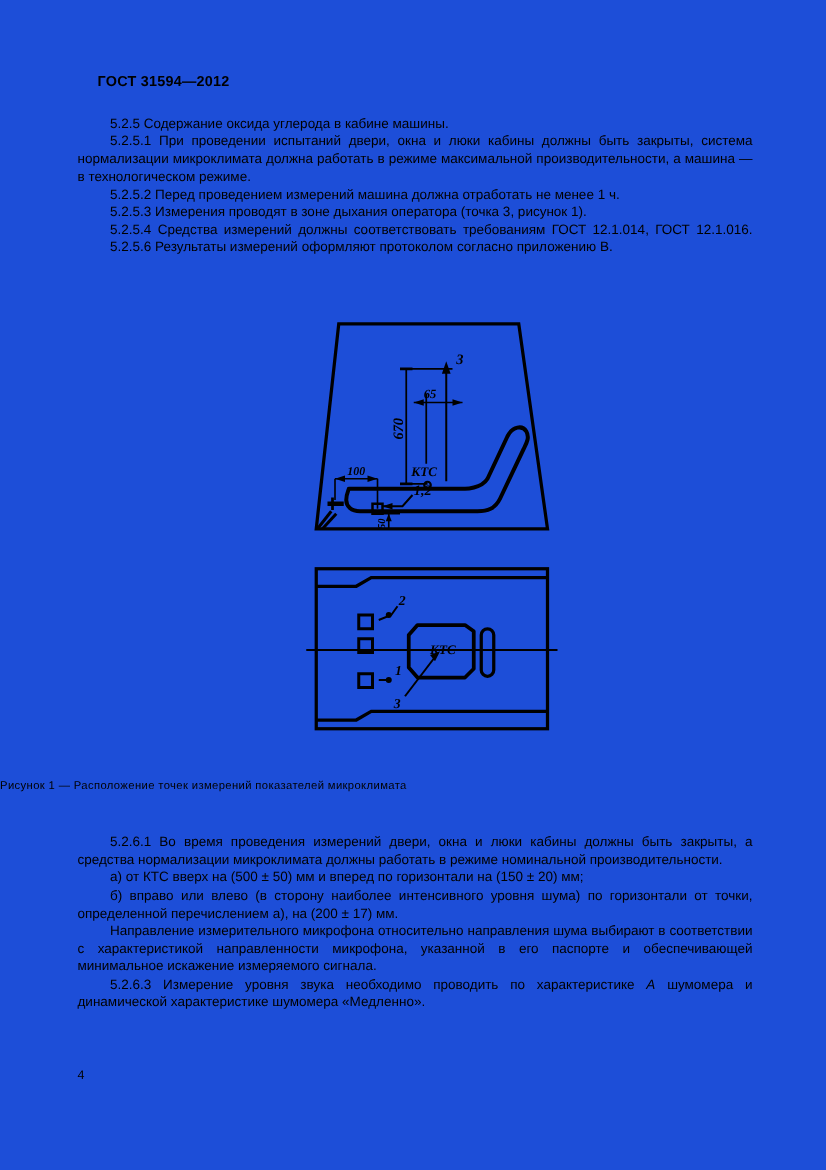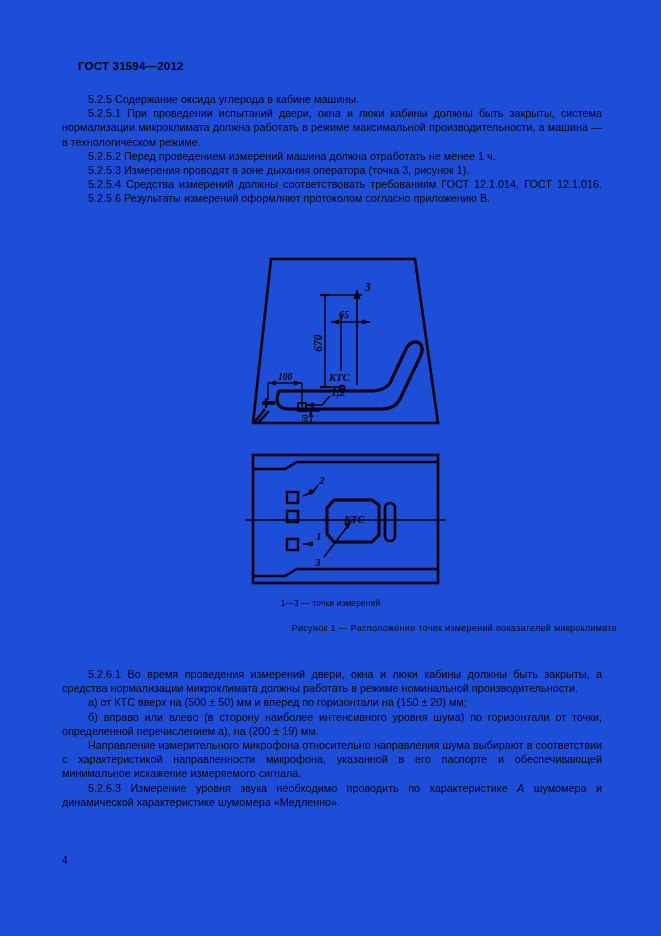--- a/index.html
+++ b/index.html
@@ -70,24 +70,23 @@
     width: 661px;
     text-align: center;
     font-size: 8.3px;
     letter-spacing: 0.2px;
   }
   .fig-caption-main {
     position: absolute;
     left: 0;
     top: 623px;
     width: 579px;
-    text-align: right;
+    text-align: left;
     font-size: 9px;
     letter-spacing: 0.3px;
-    padding-left: 38px;
   }
   .page-number {
     position: absolute;
     left: 62px;
     top: 855px;
     font-size: 10px;
   }
   .ital { font-style: italic; }
   svg { display: block; }
 </style>
@@ -190,26 +189,25 @@
         <text x="344" y="268" font-family="'Liberation Serif', serif" font-size="10.5" font-style="italic" font-weight="bold">КТС</text>
 
         <path d="M 350 268 L 324 302" stroke="#000" stroke-width="1.6" fill="none"></path>
         <path d="M 352 266 L 344 269 L 348 274 Z" fill="#000"></path>
         <text x="315" y="311" font-family="'Liberation Serif', serif" font-size="11" font-style="italic" font-weight="bold">3</text>
       </g>
 
     </svg>
   </div>
 
-  <div class="fig-caption-sub">1—3 — точки измерений</div>
   <div class="fig-caption-main">Рисунок  1 — Расположение точек измерений показателей микроклимата</div>
 
   <div class="body-text-2">
     <p class="para">5.2.6.1  Во время проведения измерений двери, окна и люки кабины должны быть закрыты, а средства нормализации микроклимата должны работать в режиме номинальной производительности.</p>
     <p class="para nojust">а)  от КТС вверх на (500 ± 50) мм и вперед по горизонтали на (150 ± 20) мм;</p>
-    <p class="para">б)  вправо или влево (в сторону наиболее интенсивного уровня шума) по горизонтали от точки, определенной перечислением а), на (200 ± 19) мм.</p>
+    <p class="para">б)  вправо или влево (в сторону наиболее интенсивного уровня шума) по горизонтали от точки, определенной перечислением а), на (200 ± 17) мм.</p>
     <p class="para">Направление измерительного микрофона относительно направления шума выбирают в соответствии с характеристикой направленности микрофона, указанной в его паспорте и обеспечивающей минимальное искажение измеряемого сигнала.</p>
     <p class="para"><span>5.2.6.3  Измерение уровня звука необходимо проводить по характеристике </span><span class="ital">A</span><span> шумомера и динамической характеристике шумомера «Медленно».</span></p>
   </div>
 
   <div class="page-number">4</div>
 
 </div>
 
 </body></html>

